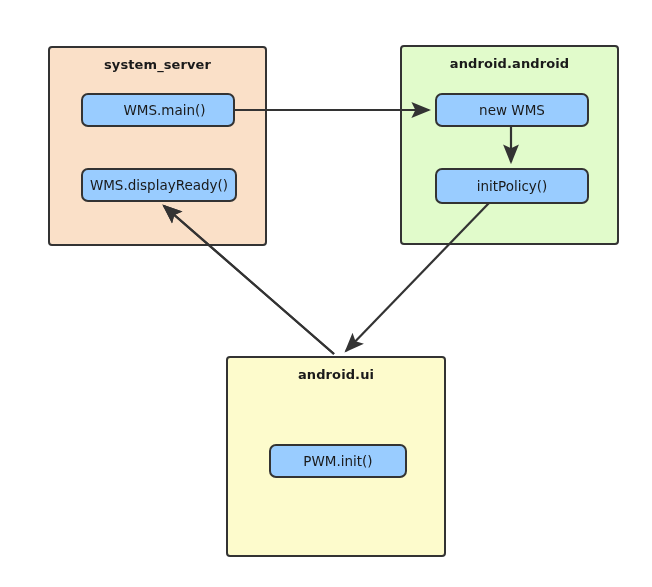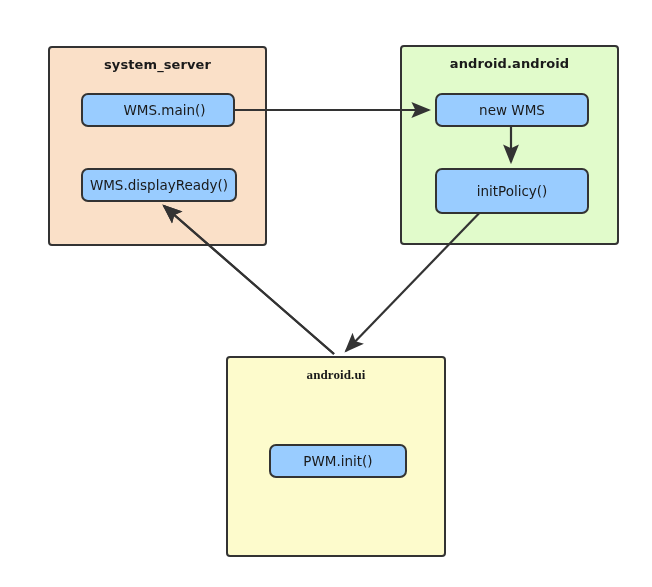--- a/index.html
+++ b/index.html
@@ -83,21 +83,21 @@
 <div id="diagram-root">
 
   <div class="group-box" id="group-system-server" style="left: 48px; top: 46px; width: 219px; height: 200px; background: rgb(250, 224, 200); border-color: rgb(51, 51, 51);">
     <div class="group-title">system_server</div>
   </div>
 
   <div class="group-box" id="group-android-display" style="left: 400px; top: 45px; width: 219px; height: 200px; background: rgb(225, 251, 203); border-color: rgb(51, 51, 51);">
     <div class="group-title">android.android</div>
   </div>
 
-  <div class="group-box" id="group-android-ui" style="left: 226px; top: 356px; width: 220px; height: 201px; background: rgb(253, 251, 204); border-color: rgb(51, 51, 51); font-family: Liberation Serif, serif;">
+  <div class="group-box" id="group-android-ui" style="left: 226px; top: 356px; width: 220px; height: 201px; background: rgb(253, 251, 204); border-color: rgb(51, 51, 51);">
     <div class="group-title">android.ui</div>
   </div>
 
   <svg id="edge-layer" viewBox="0 0 652 587">
     <defs>
       <marker id="arrowhead" markerWidth="9" markerHeight="9" refX="8" refY="4" orient="auto" markerUnits="strokeWidth">
         <path d="M0,0.4 L9,4 L0,7.6 L1.8,4 Z" fill="#333333"></path>
       </marker>
     </defs>
 
@@ -115,21 +115,21 @@
   </div>
 
   <div class="node-box" id="node-wms-display-ready" style="left: 81px; top: 168px; width: 156px; height: 34px; background: rgb(153, 204, 255); border-color: rgb(51, 51, 51);">
     <span class="node-label">WMS.displayReady()</span>
   </div>
 
   <div class="node-box" id="node-new-wms" style="left: 435px; top: 93px; width: 154px; height: 34px; background: rgb(153, 204, 255); border-color: rgb(51, 51, 51);">
     <span class="node-label">new WMS</span>
   </div>
 
-  <div class="node-box" id="node-init-policy" style="left: 435px; top: 168px; width: 154px; height: 46px; background: rgb(153, 204, 255); border-color: rgb(51, 51, 51);">
+  <div class="node-box" id="node-init-policy" style="left: 435px; top: 168px; width: 154px; height: 36px; background: rgb(153, 204, 255); border-color: rgb(51, 51, 51);">
     <span class="node-label">initPolicy()</span>
   </div>
 
   <div class="node-box" id="node-pwm-init" style="left: 269px; top: 444px; width: 138px; height: 34px; background: rgb(153, 204, 255); border-color: rgb(51, 51, 51);">
     <span class="node-label">PWM.init()</span>
   </div>
 
   <svg id="edge-layer-top" viewBox="0 0 652 587">
     <defs>
       <marker id="arrowhead2" markerWidth="9" markerHeight="9" refX="8" refY="4" orient="auto" markerUnits="strokeWidth">

